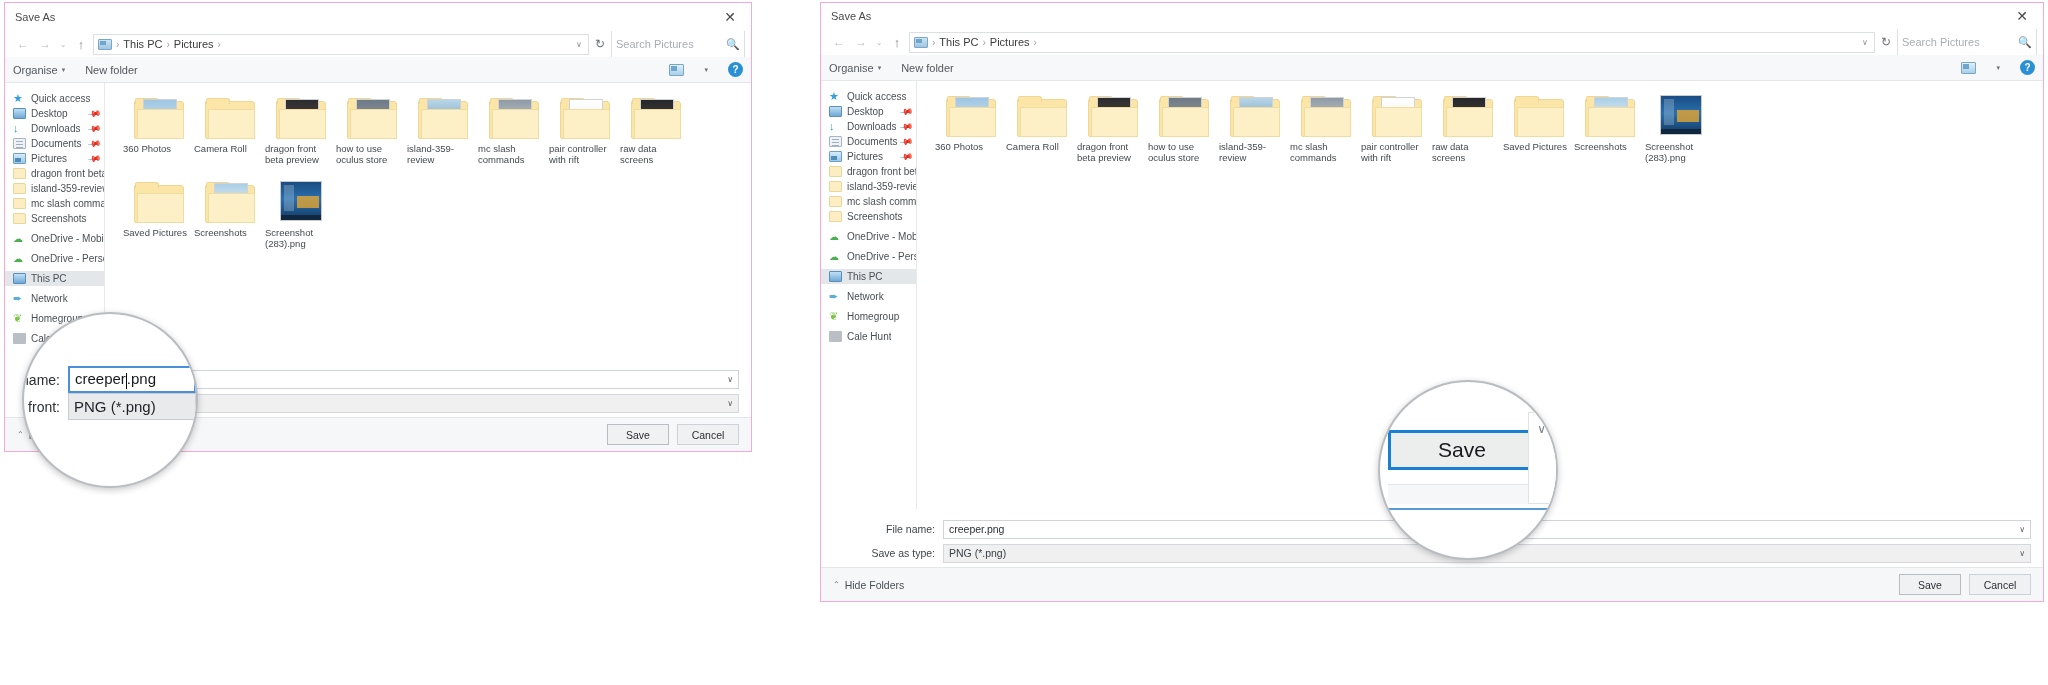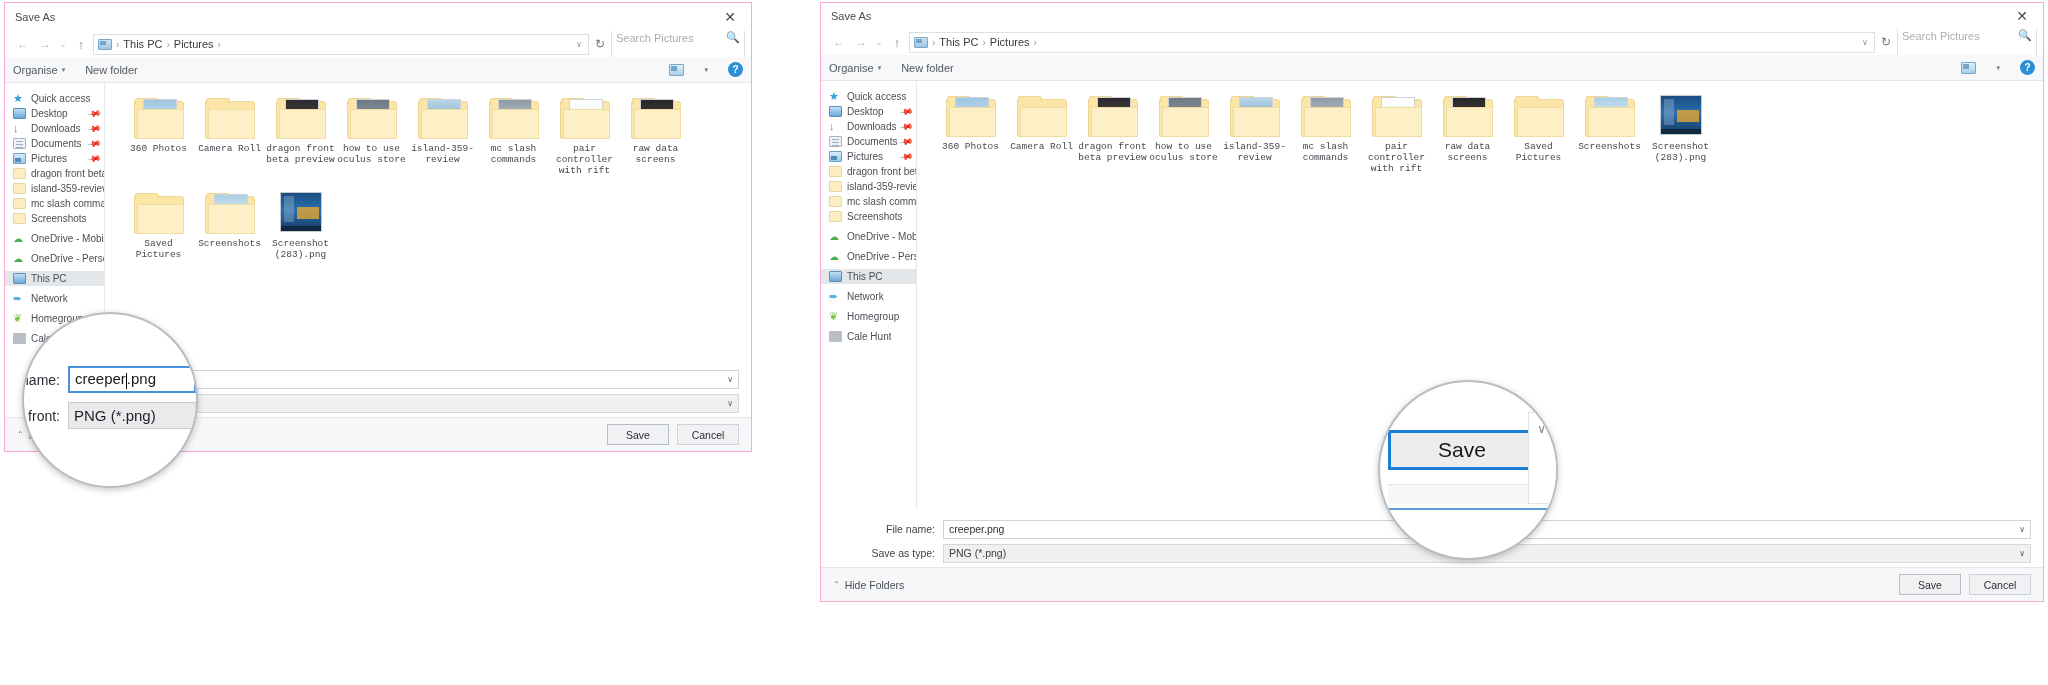--- a/index.html
+++ b/index.html
@@ -62,21 +62,21 @@
     background:#6fa6cd;
   }
   .crumb-text { font-size: 11px; color: #3b3b3b; white-space: nowrap; }
   .crumb-sep  { font-size: 10px; color: #9aa0a7; padding: 0 1px; }
   .crumb-spacer { flex: 1 1 auto; }
   .crumb-chev { font-size: 8px; color: #8d939a; padding-right: 2px; }
   .nav-refresh { font-size: 12px; color: #6d7278; padding: 0 4px; }
 
   .searchbox {
     width: 134px; height: 21px; border: 1px solid #dcdfe3; background: #fff;
-    display: flex; align-items: flex-end; padding: 18px 4px; flex: none;
+    display: flex; align-items: center; padding: 18px 4px; flex: none;
   }
   .dlg-right .searchbox { width: 140px; }
   .search-ph { font-size: 11px; color: #a9aeb4; flex: 1 1 auto; white-space: nowrap; overflow: hidden; }
   .search-ico { font-size: 11px; color: #8d939a; }
 
   
   .toolbar {
     height: 26px; background: #f7f8f9; border-bottom: 1px solid #e4e7ea;
     display: flex; align-items: center; padding: 0 8px; gap: 20px; flex: none;
   }
@@ -151,22 +151,22 @@
   }
   .folder-front {
     position: absolute; left: 3px; bottom: 0; width: 47px; height: 30px;
     background: #fdf0c6; border: 1px solid #f0dca0;
   }
   .folder-img {
     position: absolute; left: 9px; bottom: 4px; width: 34px; height: 36px;
     border: 1px solid #cfd3d8; overflow: hidden;
   }
   .fname {
-    font-size: 9.5px; color: #44494f; text-align: center; line-height: 11px;
-    width: 71px; word-wrap: break-word; font-family: Liberation Mono, monospace;
+    font-size: 9.5px; color: #44494f; line-height: 11px;
+    width: 71px; word-wrap: break-word;
   }
 
   
   .art-desert { background: linear-gradient(#9dc6e3 0%, #bcd6e8 42%, #c9ae83 43%, #9c7d52 100%); }
   .art-dark   { background: linear-gradient(#2b2b30 0%, #4a4038 55%, #2a2a2e 100%); }
   .art-city   { background: linear-gradient(#6e7a86 0%, #8d949b 60%, #50565c 100%); }
   .art-island { background: linear-gradient(#b9d6e8 0%, #8fb6cf 45%, #6d8a72 100%); }
   .art-mc     { background: linear-gradient(#8f9aa4 0%, #b4bcc4 50%, #6e767e 100%); }
   .art-white  { background: linear-gradient(#ffffff 0%, #f1f3f5 60%, #dfe3e7 100%); }
   .art-screens{ background: linear-gradient(#26262b 0%, #3d3a36 50%, #1f1f23 100%); }
@@ -214,21 +214,21 @@
   .callout {
     position: absolute; border-radius: 50%; overflow: hidden;
     background: #fff; border: 2px solid #b9bdc2;
     box-shadow: 0 2px 7px rgba(0,0,0,.22);
   }
   .callout-left  { left: 22px;  top: 312px; width: 176px; height: 176px; }
   .callout-right { left: 1378px; top: 380px; width: 180px; height: 180px; }
 
   
   .mg-form { position: absolute; left: -16px; top: 52px; width: 236px; }
-  .mg-row { display: flex; align-items: center; margin-bottom: 9px; }
+  .mg-row { display: flex; align-items: center; }
   .mg-label { font-size: 14px; color: #2b2f34; width: 60px; text-align: right; padding-right: 8px; flex: none; }
   .mg-input {
     width: 128px; height: 27px; border: 2px solid #4a90d9; background: #fff;
     display: flex; align-items: center; padding: 0 5px;
     font-size: 15px; color: #16191c; position: relative;
   }
   .mg-caret-bar {
     display: inline-block; width: 1px; height: 16px; background: #000;
     vertical-align: middle;
   }

